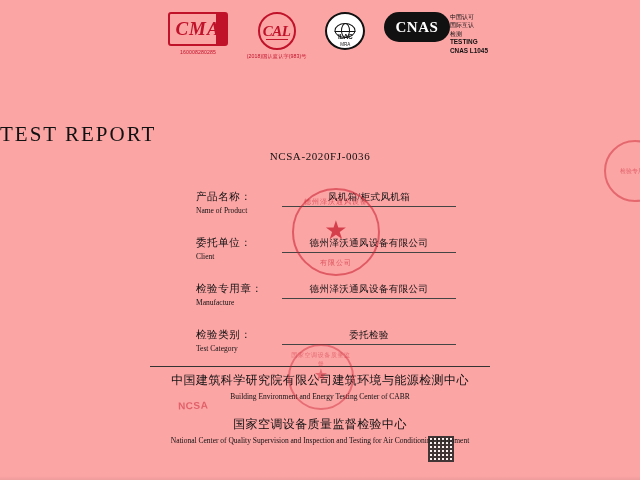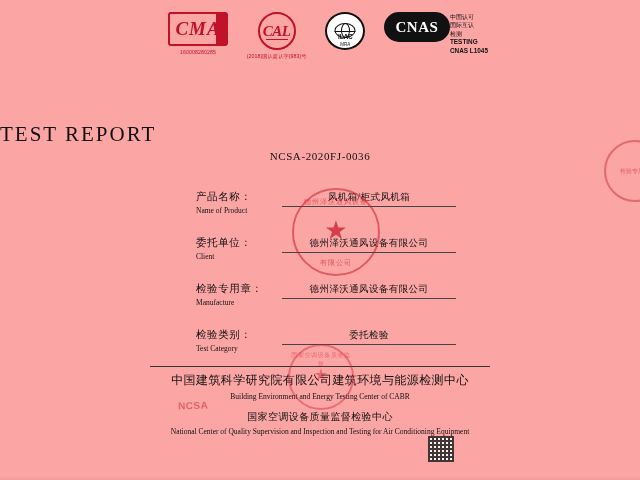--- a/index.html
+++ b/index.html
@@ -308,24 +308,24 @@
     color: #111;
     font-family: "Liberation Serif", serif;
   }
   .footer .f-en1 {
     font-size: 7.5px;
     color: #111;
     margin-top: 3px;
     font-family: "Liberation Serif", serif;
   }
   .footer .f-cn2 {
-    font-size: 10px;
+    font-size: 12px;
     letter-spacing: 0.4px;
     color: #111;
-    margin-top: 9px;
+    margin-top: 15px;
     font-family: "Liberation Serif", serif;
   }
   .footer .f-en2 {
     font-size: 7.5px;
     color: #111;
     margin-top: 3px;
     font-family: "Liberation Serif", serif;
   }
 
   

